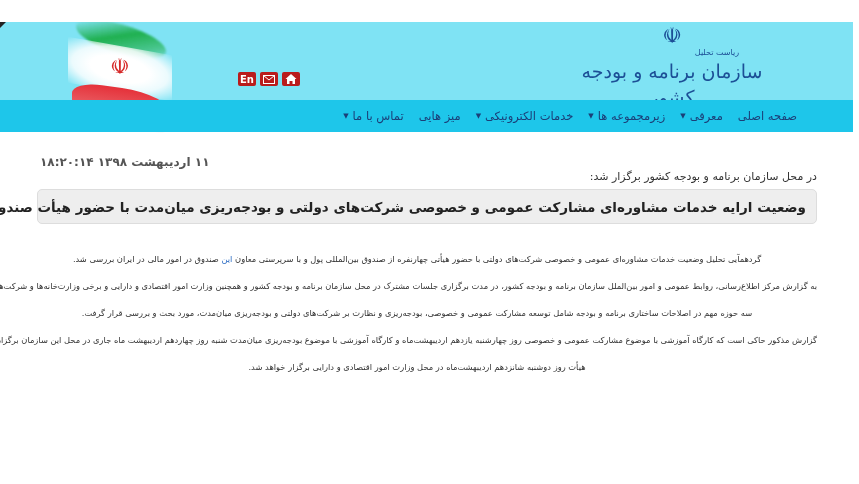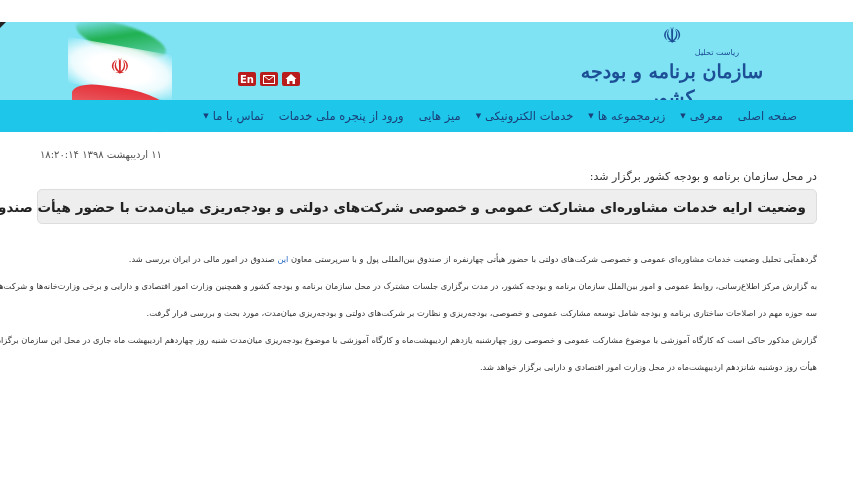--- a/index.html
+++ b/index.html
@@ -35,42 +35,42 @@
   .icon-group { position: absolute; left: 238px; top: 50px; display: flex; gap: 4px; }
   .icon-btn {
     width: 18px; height: 14px; background: #b91c1c; border-radius: 2px;
     color: #fff; font-size: 10px; font-weight: bold; display: flex; align-items: center; justify-content: center;
   }
   .icon-btn svg { display:block; }
 
   .logo { position: absolute; right: 86px; top: 2px; width: 190px; height: 74px; text-align: center; direction: rtl; }
   .logo .emblem { color: #1c4f96; font-size: 22px; line-height: 24px; font-weight: bold; }
   .logo .presidency { color: #1c4f96; font-size: 8px; line-height: 10px; margin-right: 28px; text-align: right; }
-  .logo .org-name { color: #1c4f96; font-family: "DejaVu Serif", serif; font-size: 19px; font-weight: bold; line-height: 26px; }
+  .logo .org-name { color: #1c4f96; font-family: "DejaVu Serif", serif; font-size: 19px; font-weight: normal; line-height: 26px; }
 
   .navbar {
     position: absolute; left: 0; top: 100px; width: 853px; height: 32px;
     background: #1ec6ea; direction: rtl; display: flex; align-items: center;
     padding-right: 56px;
   }
   .nav-item { color: #1b3f78; font-size: 11.5px; margin-left: 15px; white-space: nowrap; display:flex; align-items:center; }
   .nav-item .caret { font-size: 7px; margin-right: 4px; color: #1b3f78; }
 
   .content { position: absolute; left: 0; top: 132px; width: 859px; direction: rtl; }
-  .date { position: absolute; left: 40px; top: 17px; font-size: 10px; color: #555; direction: rtl; }
+  .date { position: absolute; left: 40px; top: 23px; font-size: 12px; color: #555; direction: rtl; font-weight: bold; }
   .subtitle { position: absolute; right: 42px; top: 38px; font-size: 11px; color: #333; text-align: center; }
   .title-box {
     position: absolute; right: 42px; top: 57px; width: 780px; height: 35px;
     background: #eeeeee; border: 1px solid #dddddd; border-radius: 5px;
     display: flex; align-items: center; padding-right: 10px;
   }
   .title-box span { font-size: 13.5px; font-weight: bold; color: #222; white-space: nowrap; }
 
   .body-text { position: absolute; right: 42px; top: 114px; width: 800px; }
-  .body-text p { font-size: 8.3px; color: #333; line-height: 27px; text-align: right; white-space: nowrap; }
+  .body-text p { font-size: 8.3px; color: #333; line-height: 27px; text-align: center; white-space: nowrap; }
   .hl { color: #2b6cc4; }
 </style>
 </head>
 <body>
 
 <div class="top-strip"></div>
 
 <div class="header">
   <div class="corner-mark"></div>
 
@@ -118,23 +118,20 @@
     <span class="caret">▼</span>
   </a>
   <a class="nav-item">
     <span>خدمات الکترونیکی</span>
     <span class="caret">▼</span>
   </a>
   <a class="nav-item">
     <span>میز هایی</span>
   </a>
   <a class="nav-item">
-    <span>ورود از پنجره ملی خدمات</span>
-  </a>
-  <a class="nav-item">
     <span>تماس با ما</span>
     <span class="caret">▼</span>
   </a>
 </nav>
 
 <main class="content">
   <div class="date">۱۱ اردیبهشت ۱۳۹۸ ۱۸:۲۰:۱۴</div>
   <div class="subtitle">در محل سازمان برنامه و بودجه کشور برگزار شد:</div>
   <div class="title-box">
     <span>وضعیت ارایه خدمات مشاوره‌ای مشارکت عمومی و خصوصی شرکت‌های دولتی و بودجه‌ریزی میان‌مدت با حضور هیأت صندوق بین‌المللی پول بررسی شد</span>

